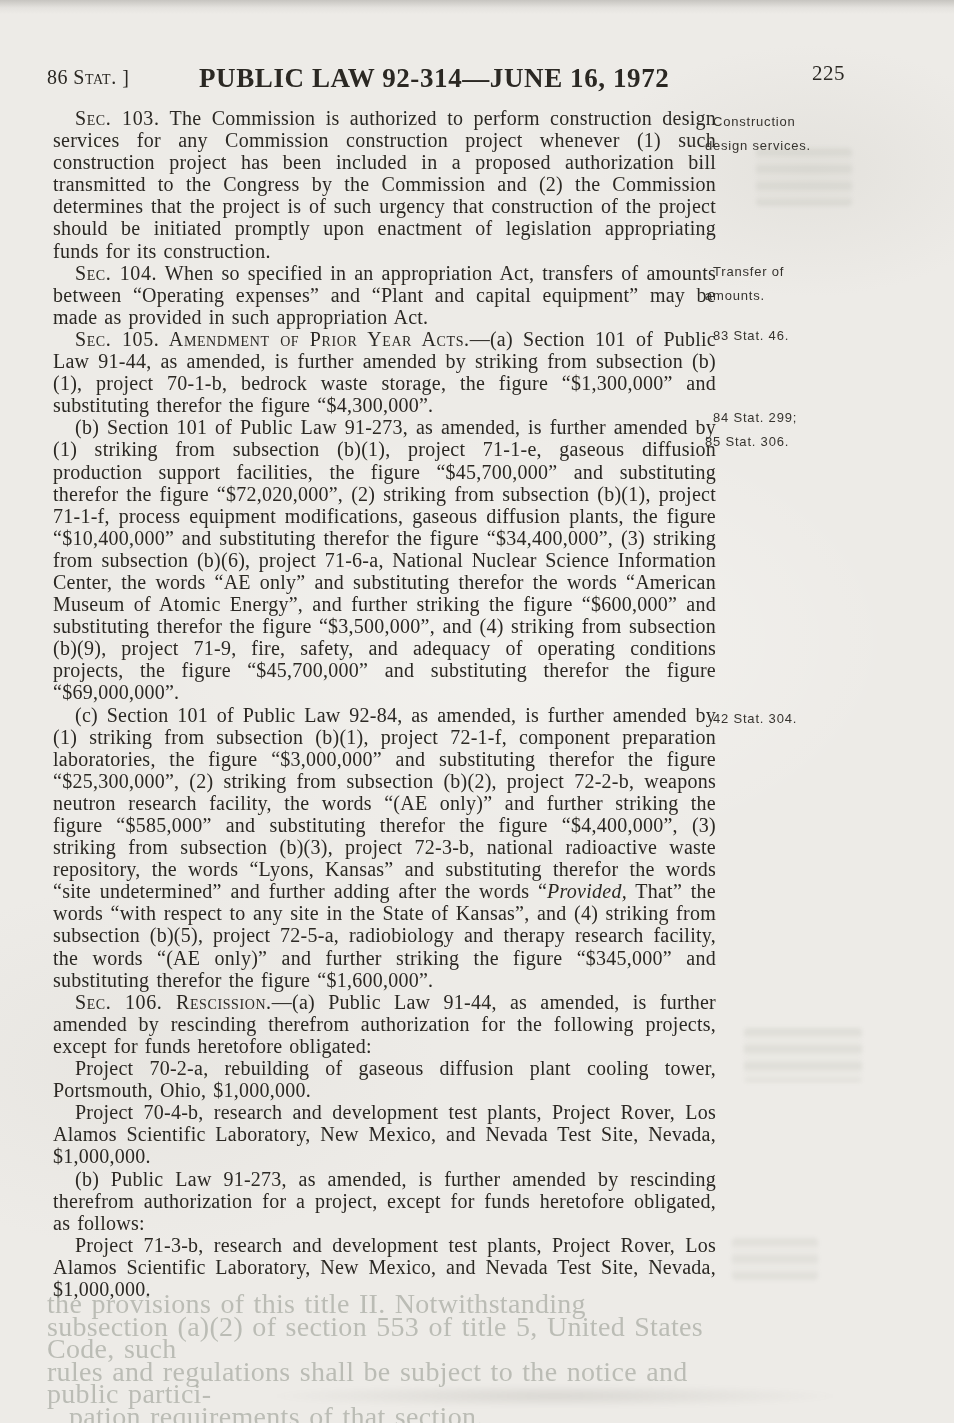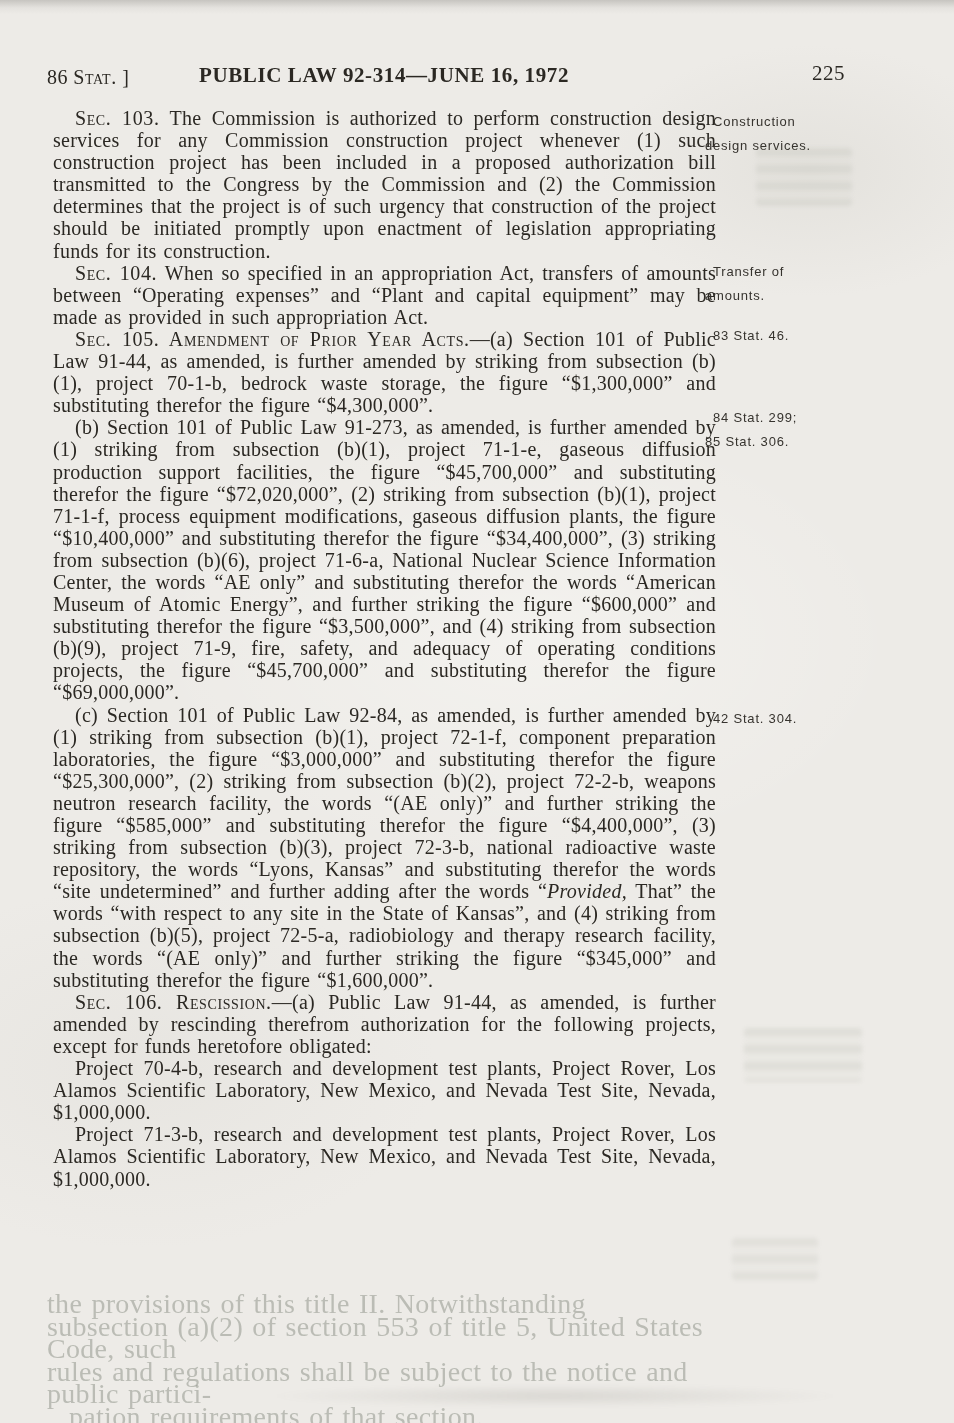--- a/index.html
+++ b/index.html
@@ -21,21 +21,21 @@
     content: "";
     position: absolute; top: 0; left: 0; right: 0; height: 14px;
     background: linear-gradient(180deg, rgba(110,108,102,0.30), rgba(150,148,142,0.10) 55%, transparent);
     pointer-events: none;
   }
   
   .running-head { position: absolute; top: 60px; left: 0; right: 0; height: 30px; }
   .stat-label { position: absolute; left: 47px; top: 6px; font-size: 20px; letter-spacing: 0.4px; }
   .head-title {
     position: absolute; left: 199px; top: 3px;
-    font-size: 21px; font-weight: 600; letter-spacing: 0.6px;
+    font-size: 27px; font-weight: 600; letter-spacing: 0.6px;
   }
   .page-number { position: absolute; right: 109px; top: 1px; font-size: 21px; letter-spacing: 0.5px; }
   .sc { font-variant: small-caps; letter-spacing: 0.6px; }
   
   .text-column {
     position: absolute; top: 107px; left: 47px; width: 663px;
     font-size: 20px; line-height: 22.1px;
     text-align: justify;
     letter-spacing: 0.25px; word-spacing: 1.8px;
     text-rendering: optimizeLegibility;
@@ -91,21 +91,23 @@
     <span class="page-number">225</span>
   </div>
 
   <div class="text-column">
     <p class="para"><span class="sc">Sec. 103.</span><span> The Commission is authorized to perform construction design services for any Commission construction project whenever (1) such construction project has been included in a proposed authorization bill transmitted to the Congress by the Commission and (2) the Commission determines that the project is of such urgency that construction of the project should be initiated promptly upon enactment of legislation appropriating funds for its construction.</span></p>
     <p class="para"><span class="sc">Sec. 104.</span><span> When so specified in an appropriation Act, transfers of amounts between “Operating expenses” and “Plant and capital equipment” may be made as provided in such appropriation Act.</span></p>
     <p class="para"><span class="sc">Sec. 105. Amendment of Prior Year Acts.</span><span>—(a) Section 101 of Public Law 91-44, as amended, is further amended by striking from subsection (b)(1), project 70-1-b, bedrock waste storage, the figure “$1,300,000” and substituting therefor the figure “$4,300,000”.</span></p>
     <p class="para"><span>(b) Section 101 of Public Law 91-273, as amended, is further amended by (1) striking from subsection (b)(1), project 71-1-e, gaseous diffusion production support facilities, the figure “$45,700,000” and substituting therefor the figure “$72,020,000”, (2) striking from subsection (b)(1), project 71-1-f, process equipment modifications, gaseous diffusion plants, the figure “$10,400,000” and substituting therefor the figure “$34,400,000”, (3) striking from subsection (b)(6), project 71-6-a, National Nuclear Science Information Center, the words “AE only” and substituting therefor the words “American Museum of Atomic Energy”, and further striking the figure “$600,000” and substituting therefor the figure “$3,500,000”, and (4) striking from subsection (b)(9), project 71-9, fire, safety, and adequacy of operating conditions projects, the figure “$45,700,000” and substituting therefor the figure “$69,000,000”.</span></p>
     <p class="para"><span>(c) Section 101 of Public Law 92-84, as amended, is further amended by (1) striking from subsection (b)(1), project 72-1-f, component preparation laboratories, the figure “$3,000,000” and substituting therefor the figure “$25,300,000”, (2) striking from subsection (b)(2), project 72-2-b, weapons neutron research facility, the words “(AE only)” and further striking the figure “$585,000” and substituting therefor the figure “$4,400,000”, (3) striking from subsection (b)(3), project 72-3-b, national radioactive waste repository, the words “Lyons, Kansas” and substituting therefor the words “site undetermined” and further adding after the words “</span><span class="ital">Provided,</span><span> That” the words “with respect to any site in the State of Kansas”, and (4) striking from subsection (b)(5), project 72-5-a, radiobiology and therapy research facility, the words “(AE only)” and further striking the figure “$345,000” and substituting therefor the figure “$1,600,000”.</span></p>
     <p class="para"><span class="sc">Sec. 106. Rescission.</span><span>—(a) Public Law 91-44, as amended, is further amended by rescinding therefrom authorization for the following projects, except for funds heretofore obligated:</span></p>
+    <p class="para"><span>Project 70-2-a, rebuilding of gaseous diffusion plant cooling tower, Portsmouth, Ohio, $1,000,000.</span></p>
     <p class="para"><span>Project 70-4-b, research and development test plants, Project Rover, Los Alamos Scientific Laboratory, New Mexico, and Nevada Test Site, Nevada, $1,000,000.</span></p>
+    <p class="para"><span>(b) Public Law 91-273, as amended, is further amended by rescinding therefrom authorization for a project, except for funds heretofore obligated, as follows:</span></p>
     <p class="para"><span>Project 71-3-b, research and development test plants, Project Rover, Los Alamos Scientific Laboratory, New Mexico, and Nevada Test Site, Nevada, $1,000,000.</span></p>
   </div>
 
   <div class="margin-note note-1">Construction design services.</div>
   <div class="margin-note note-2">Transfer of amounts.</div>
   <div class="margin-note note-3">83 Stat. 46.</div>
   <div class="margin-note note-4">84 Stat. 299; 85 Stat. 306.</div>
   <div class="margin-note note-5">42 Stat. 304.</div>
 
   <div class="bleed">

